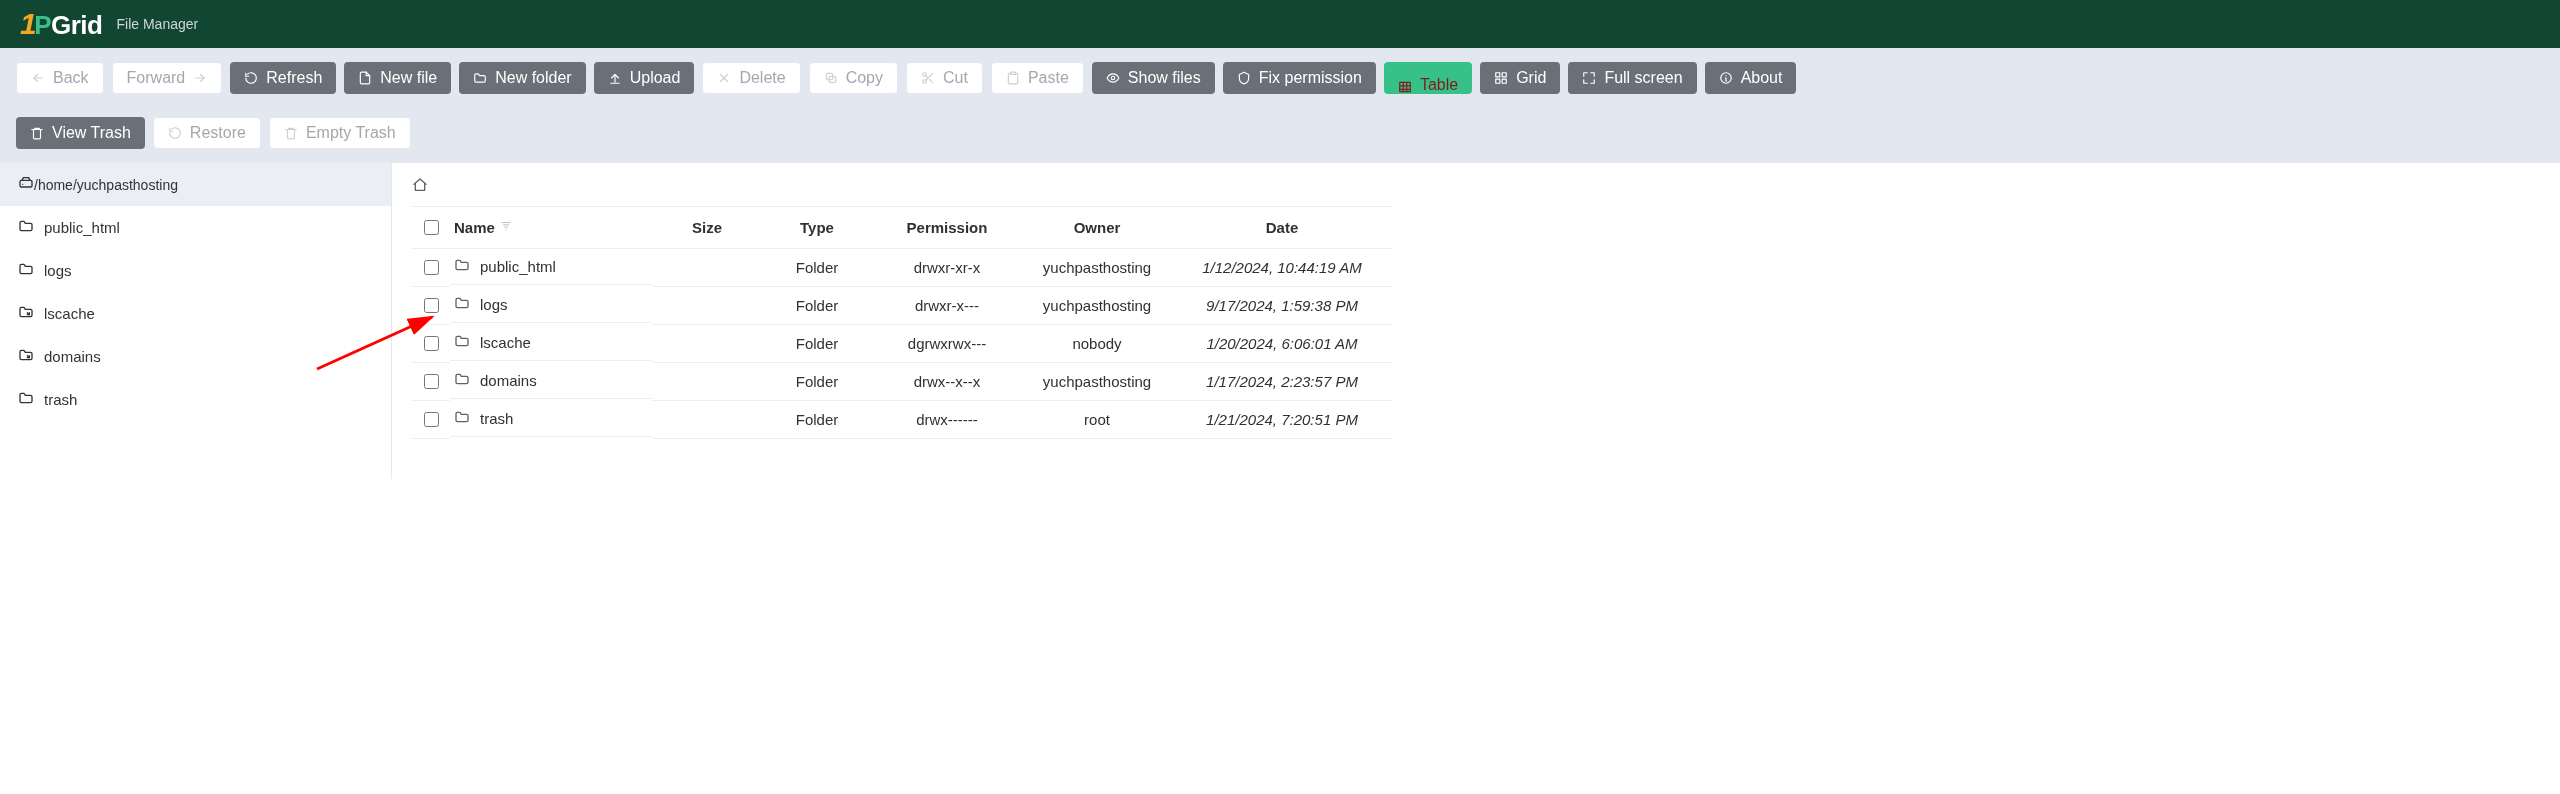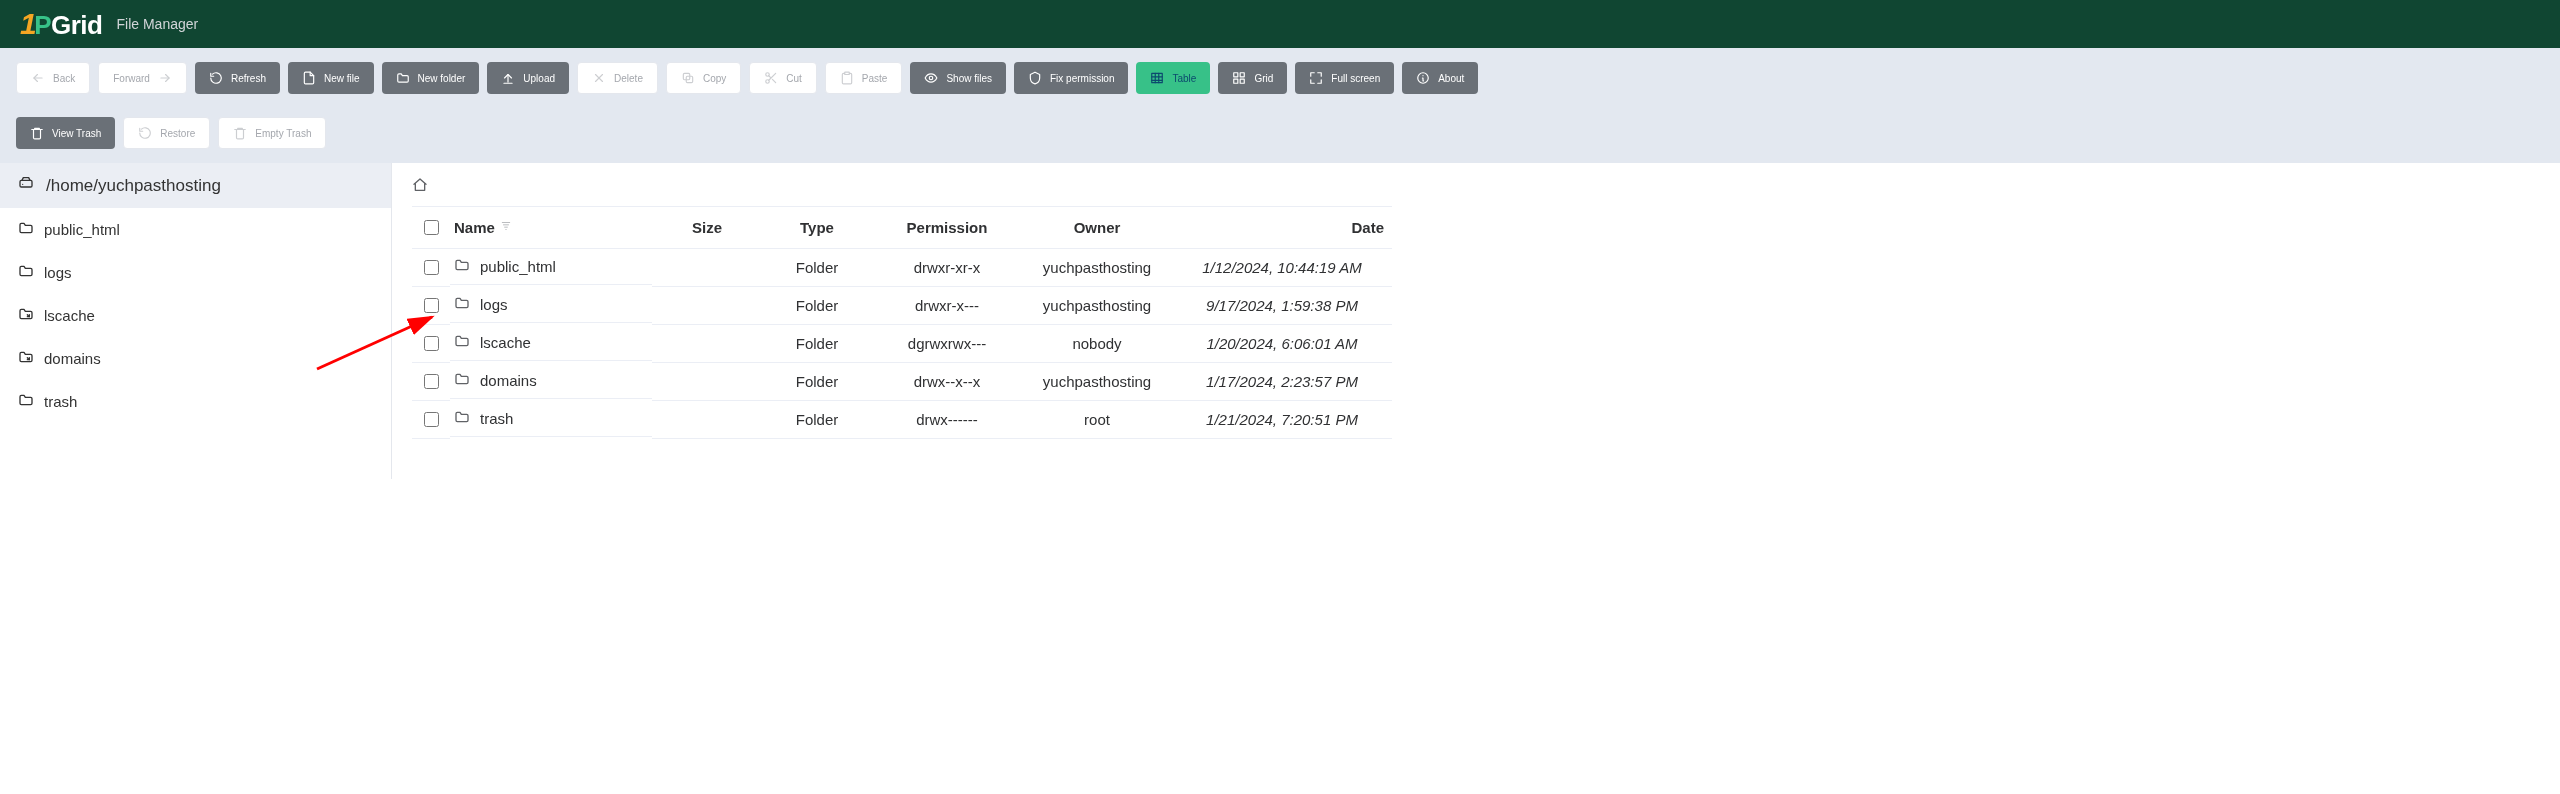--- a/index.html
+++ b/index.html
@@ -68,21 +68,21 @@
   .toolbar-row + .toolbar-row { margin-top: 23px; }
 
   .btn {
     display: inline-flex;
     align-items: center;
     gap: 8px;
     height: 32px;
     padding: 0 14px;
     border-radius: 4px;
     border: none;
-    font-size: 10px;
+    font-size: 16px;
     cursor: pointer;
     white-space: nowrap;
     color: #fff;
     background: var(--btn-bg);
   }
   .btn.light {
     background: #fff;
     color: var(--muted);
     border: 1px solid #dcdfe6;
   }
@@ -90,21 +90,22 @@
   .btn.disabled {
     color: var(--btn-disabled-text);
     background: #fff;
     border: 1px solid #e4e7ed;
     cursor: not-allowed;
   }
   .btn.light.disabled .ico,
   .btn.disabled .ico { opacity: .55; }
   .btn.green {
     background: var(--green-accent);
-    color: #0c4a6e;
+    color: #7f1d1d;
+    align-items: flex-end;
   }
   .btn .ico { display: inline-flex; }
 
   
   .ico svg { width: 14px; height: 14px; stroke: currentColor; fill: none; stroke-width: 2; stroke-linecap: round; stroke-linejoin: round; }
 
   
   .split {
     display: flex;
     align-items: stretch;
@@ -112,24 +113,24 @@
   .tree {
     width: 392px;
     min-width: 392px;
     border-right: 1px solid var(--border);
     background: #fff;
     padding-bottom: 40px;
   }
   .tree-root {
     display: flex;
     align-items: center;
-    gap: 12px;
+    gap: 0;
     padding: 12px 18px;
     background: #ebeef4;
-    font-size: 17px;
+    font-size: 14px;
   }
   .tree-item {
     display: flex;
     align-items: center;
     gap: 10px;
     padding: 12px 18px;
     font-size: 15px;
     cursor: pointer;
   }
   .tree .ico svg, .tree-root .ico svg { width: 16px; height: 16px; }
@@ -481,21 +482,21 @@
                   <path d="M7 10h10"></path>
                   <path d="M9 14h6"></path>
                   <path d="M11 18h2"></path>
                   <path d="M5 6h14"></path>
                 </svg></span>
           </th>
           <th style="width:110px"><span>Size</span></th>
           <th style="width:110px"><span>Type</span></th>
           <th style="width:150px"><span>Permission</span></th>
           <th style="width:150px"><span>Owner</span></th>
-          <th style="width:220px;text-align:right;padding-left:8px"><span>Date</span></th>
+          <th style="width:220px;text-align:center;padding-left:8px"><span>Date</span></th>
         </tr>
       </thead>
       <tbody id="file-rows">
           <tr>
             <td class="chk"><input type="checkbox" style=""></td>
             <td class="name">
               <span class="ico"><svg viewBox="0 0 24 24">
                   <path d="M3 7a2 2 0 0 1 2-2h4l2 3h8a2 2 0 0 1 2 2v7a2 2 0 0 1-2 2H5a2 2 0 0 1-2-2z"></path>
                 </svg></span>
               <span>public_html</span>

